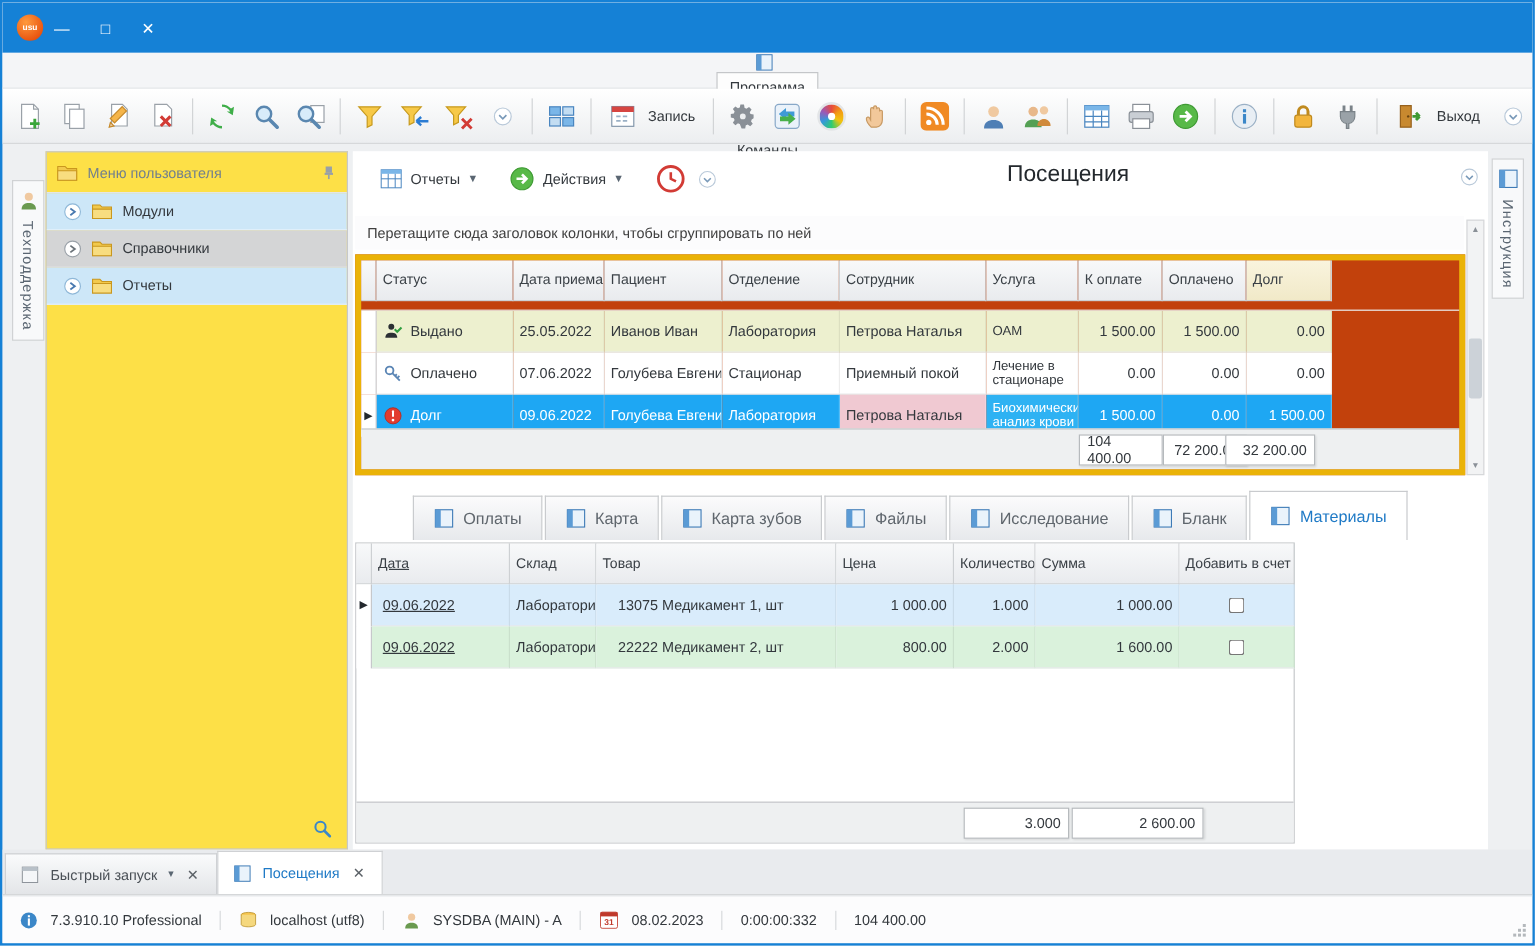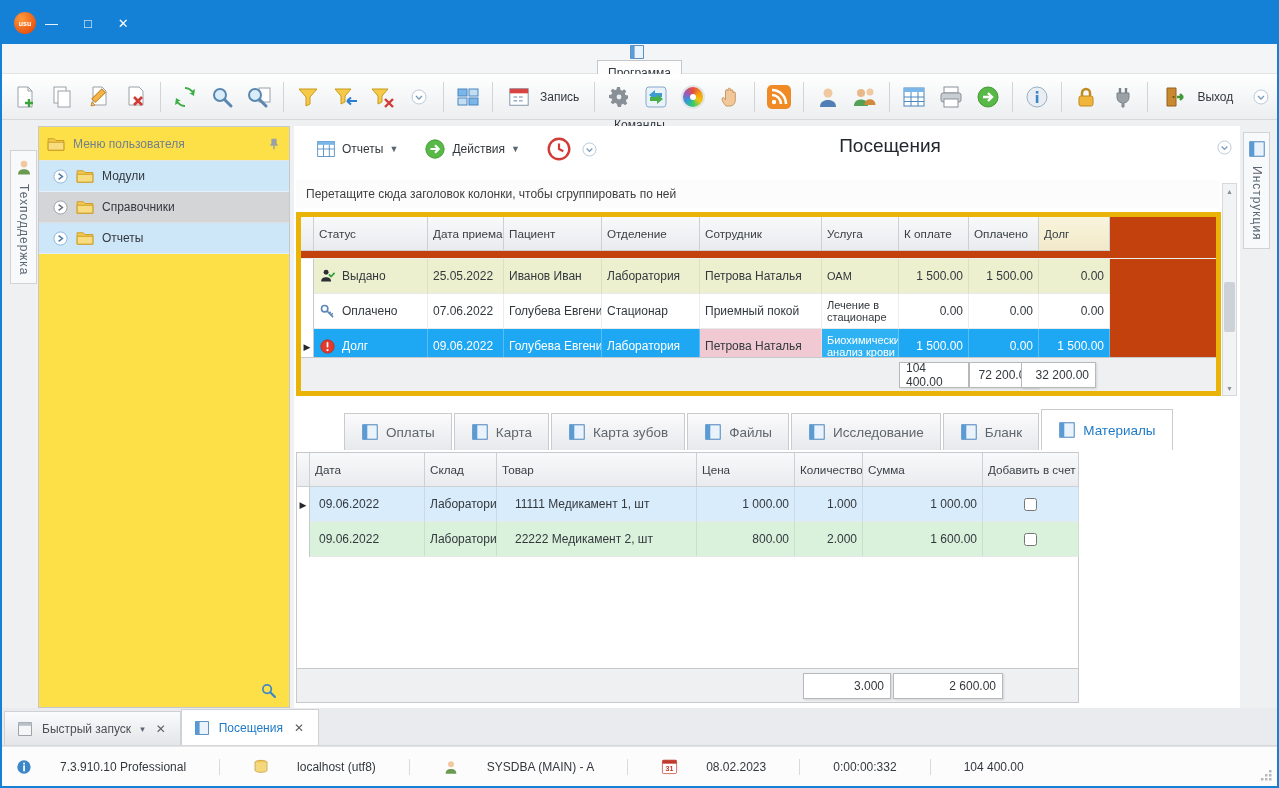--- a/index.html
+++ b/index.html
@@ -97,39 +97,39 @@
   .vscroll .thumb { position:absolute; left:1px; right:1px; top:98px; height:50px; background:#ccd2d8; border-radius:2px; }
 
   
   .dtabs { position:absolute; left:2px; top:282px; height:42px; display:flex; align-items:flex-end; gap:2px;margin-left:48px; }
   .dtab { display:flex; align-items:center; gap:7px; padding:0 16px; height:37px; font-size:13.5px; color:#5f666d;
           background:linear-gradient(#fbfbfc,#e7e9ec); border:1px solid #c9cbce; border-bottom:none; }
   .dtab.active { background:#fff; color:#1f7ac6; height:41px; }
 
   
   .mgrid { position:absolute; left:2px; top:326px; width:783px; height:251px; border:1px solid #c6c8cb; background:#fff; }
-  .m-ind{width:13px; flex:0 0 13px;} .m-date{width:115px; flex:0 0 115px;} .m-wh{width:72px; flex:0 0 72px;}
+  .m-ind{width:13px; flex:0 0 13px;} .m-date{width:115px; flex:0 0 115px;text-decoration:underline;} .m-wh{width:72px; flex:0 0 72px;}
   .m-prod{width:200px; flex:0 0 200px;} .m-price{width:98px; flex:0 0 98px;} .m-qty{width:68px; flex:0 0 68px;}
   .m-sum{width:120px; flex:0 0 120px;} .m-add{width:96px; flex:0 0 96px;}
   .row-mat1 .dcell { background:#d9ecfb; }
   .row-mat2 .dcell { background:#daf2dc; }
   .cb-cell { justify-content:center; }
   .mg-footer { position:absolute; left:0; bottom:0; height:34px; width:100%; background:#eef0f1; border-top:1px solid #c6c8cb; }
 
   
   .btabs { position:absolute; left:0; top:706px; right:0; height:38px; background:#e9ebee;
            border-bottom:1px solid #d5d7d9; display:flex; align-items:stretch; padding-left:2px; }
   .btab { display:flex; align-items:center; gap:9px; padding:0 12px; background:linear-gradient(#fafbfc,#e3e5e8);
           border:1px solid #cfd1d4; border-bottom:none; margin-top:3px; color:#4a5056; }
   .btab.active { background:#fff; color:#1f7ac6; margin-top:1px; }
   .btab .close { font-size:12px; color:#5a6066; padding:0 2px; }
 
   
   .statusbar { position:absolute; left:0; top:744px; right:0; height:40px; background:#fcfcfd;
-               border-top:1px solid #e2e4e6; display:flex; align-items:center; padding:0 14px; gap:28px; }
+               border-top:1px solid #e2e4e6; display:flex; align-items:center; padding:0 14px; gap:10px; }
   .ssep { width:1px; height:16px; background:#d8dadc; margin:0 5px; }
   .grip { position:absolute; right:4px; bottom:4px; }
 </style>
 </head>
 <body>
 
 <div class="window">
 
   <div class="titlebar">
     <div class="app-badge">usu</div>
@@ -625,21 +625,21 @@
         <div class="hcell m-price">Цена</div>
         <div class="hcell m-qty">Количество</div>
         <div class="hcell m-sum">Сумма</div>
         <div class="hcell m-add">Добавить в счет</div>
       </div>
 
       <div class="g-row row-mat1">
         <div class="ind-cell m-ind">▶</div>
         <div class="dcell m-date" style="padding-left:9px">09.06.2022</div>
         <div class="dcell m-wh">Лаборатория</div>
-        <div class="dcell m-prod" style="padding-left:18px">11111 Медикамент 1, шт</div>
+        <div class="dcell m-prod" style="padding-left:18px">13075 Медикамент 1, шт</div>
         <div class="dcell m-price num">1 000.00</div>
         <div class="dcell m-qty num">1.000</div>
         <div class="dcell m-sum num">1 000.00</div>
         <div class="dcell m-add cb-cell">
             <input type="checkbox" style="">
           </div>
       </div>
 
       <div class="g-row row-mat2">
         <div class="ind-cell m-ind"></div>

